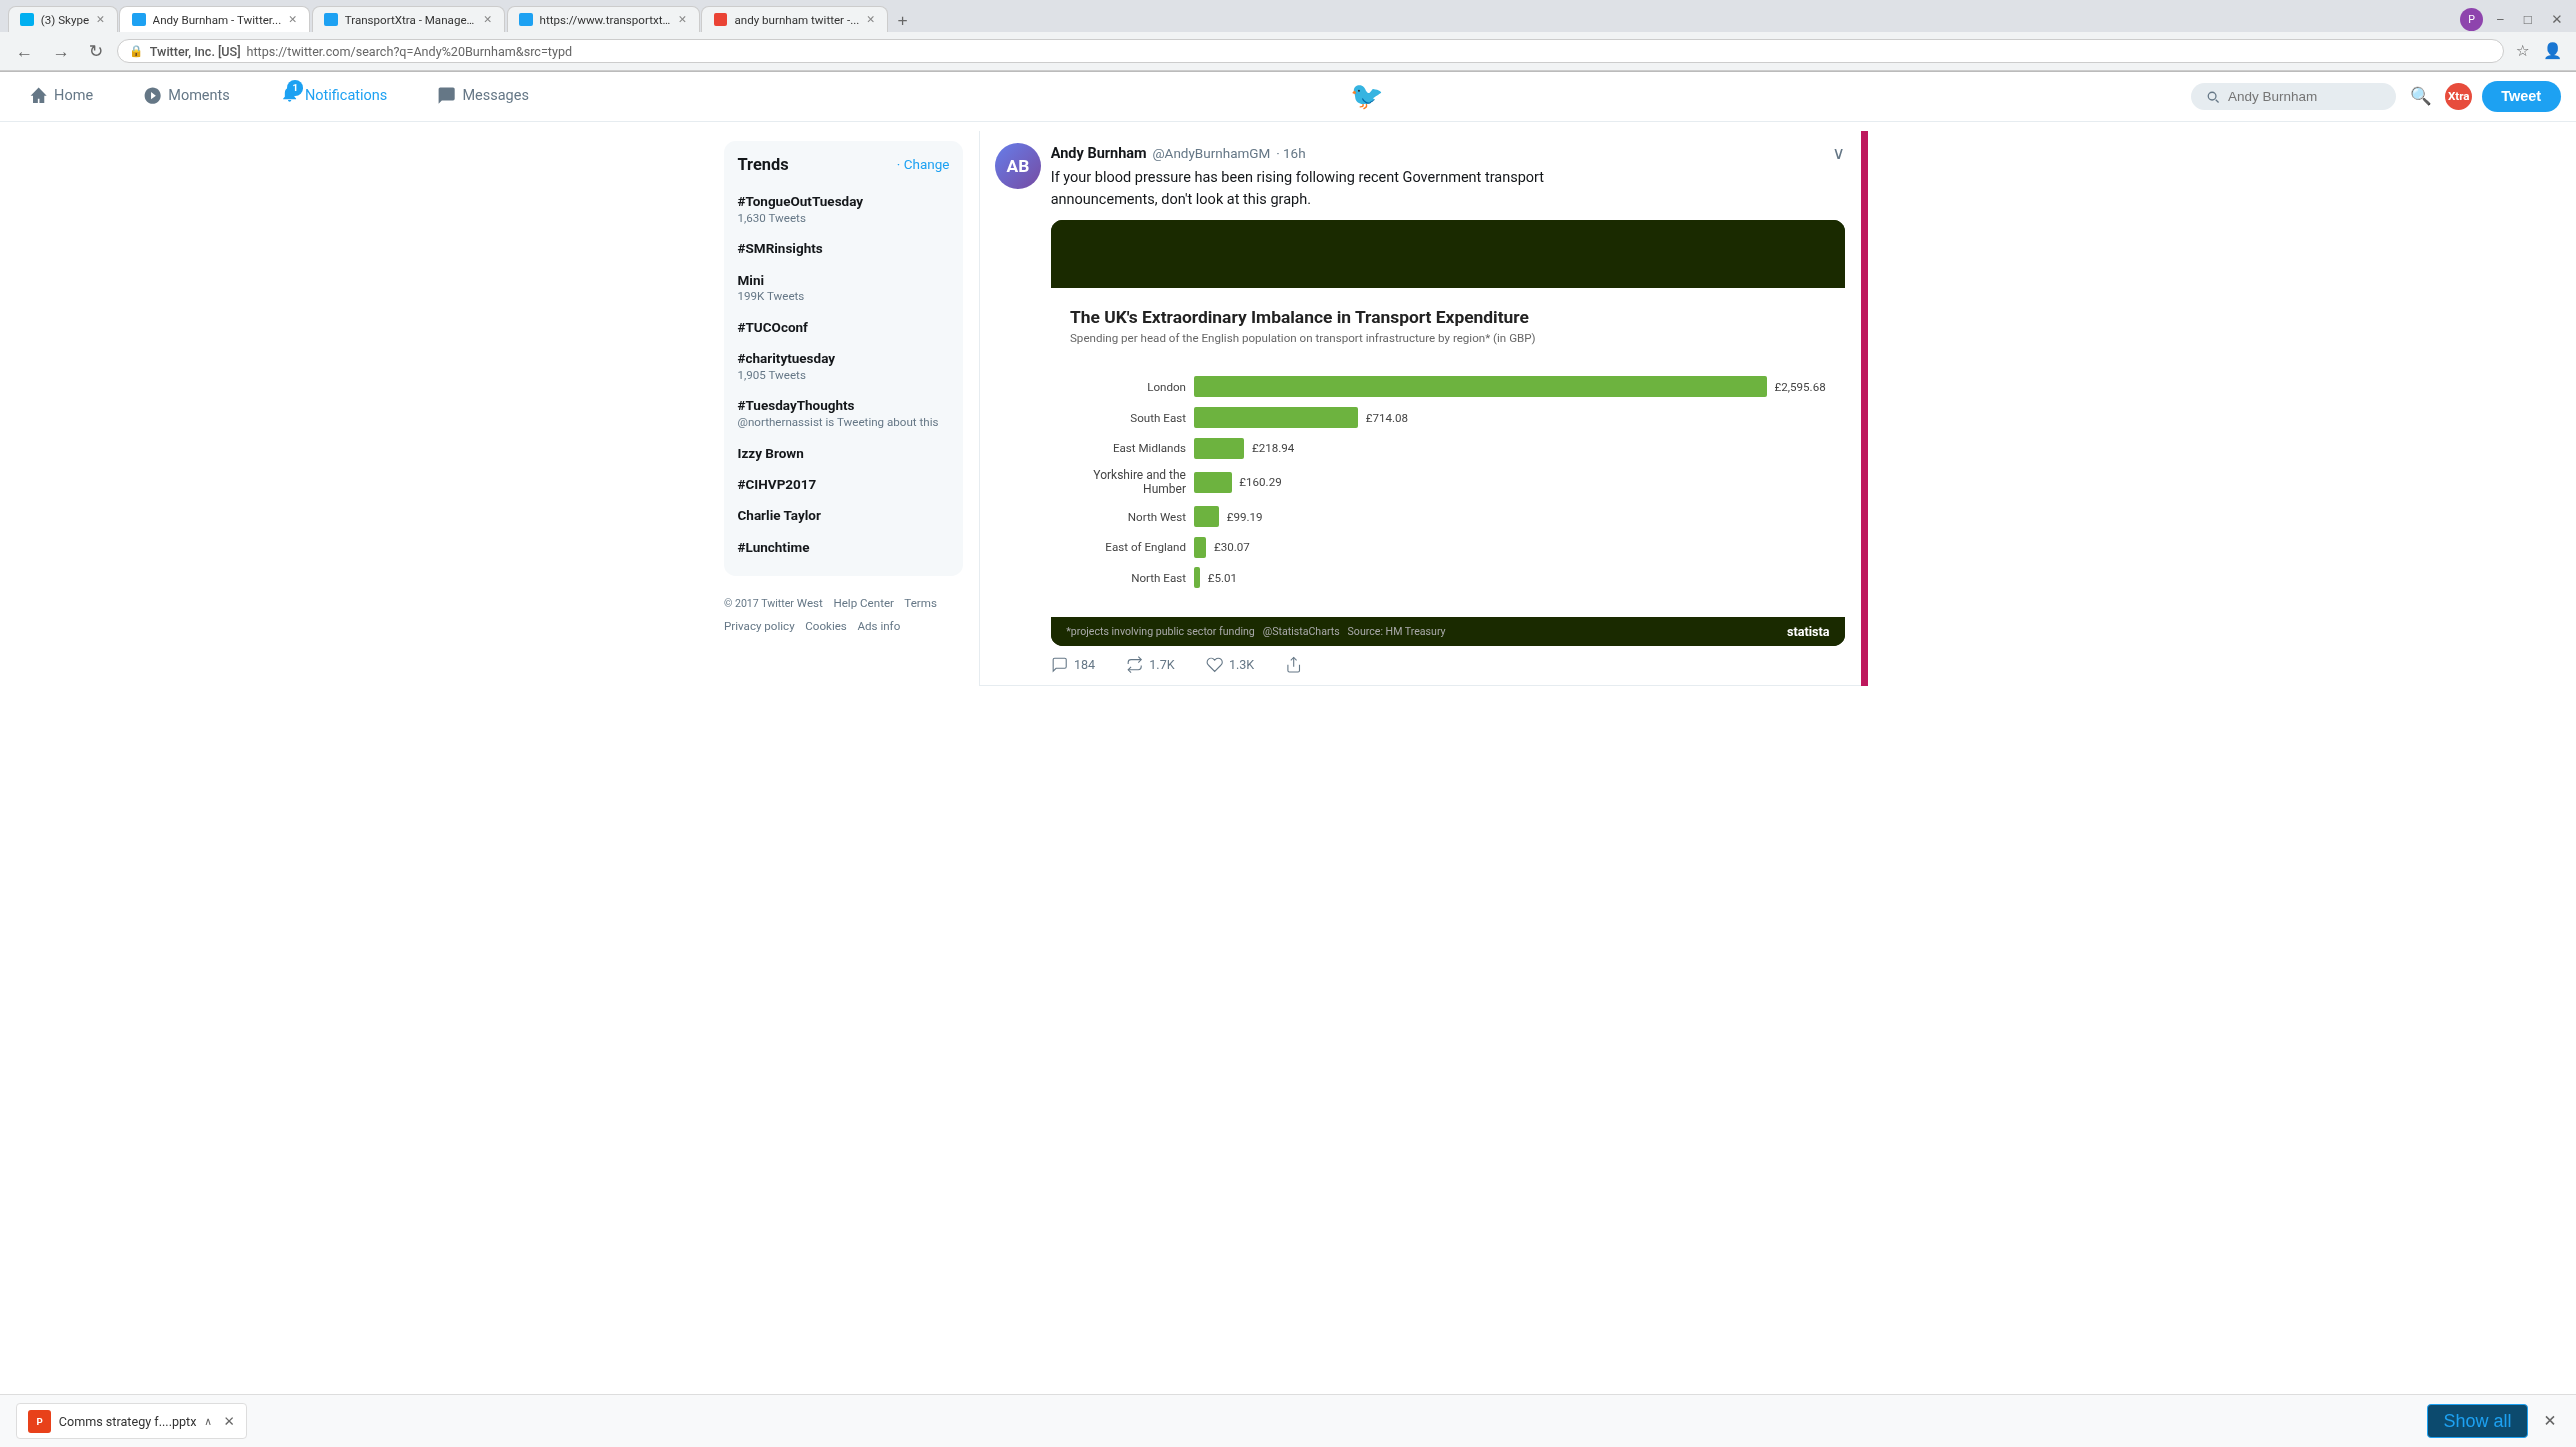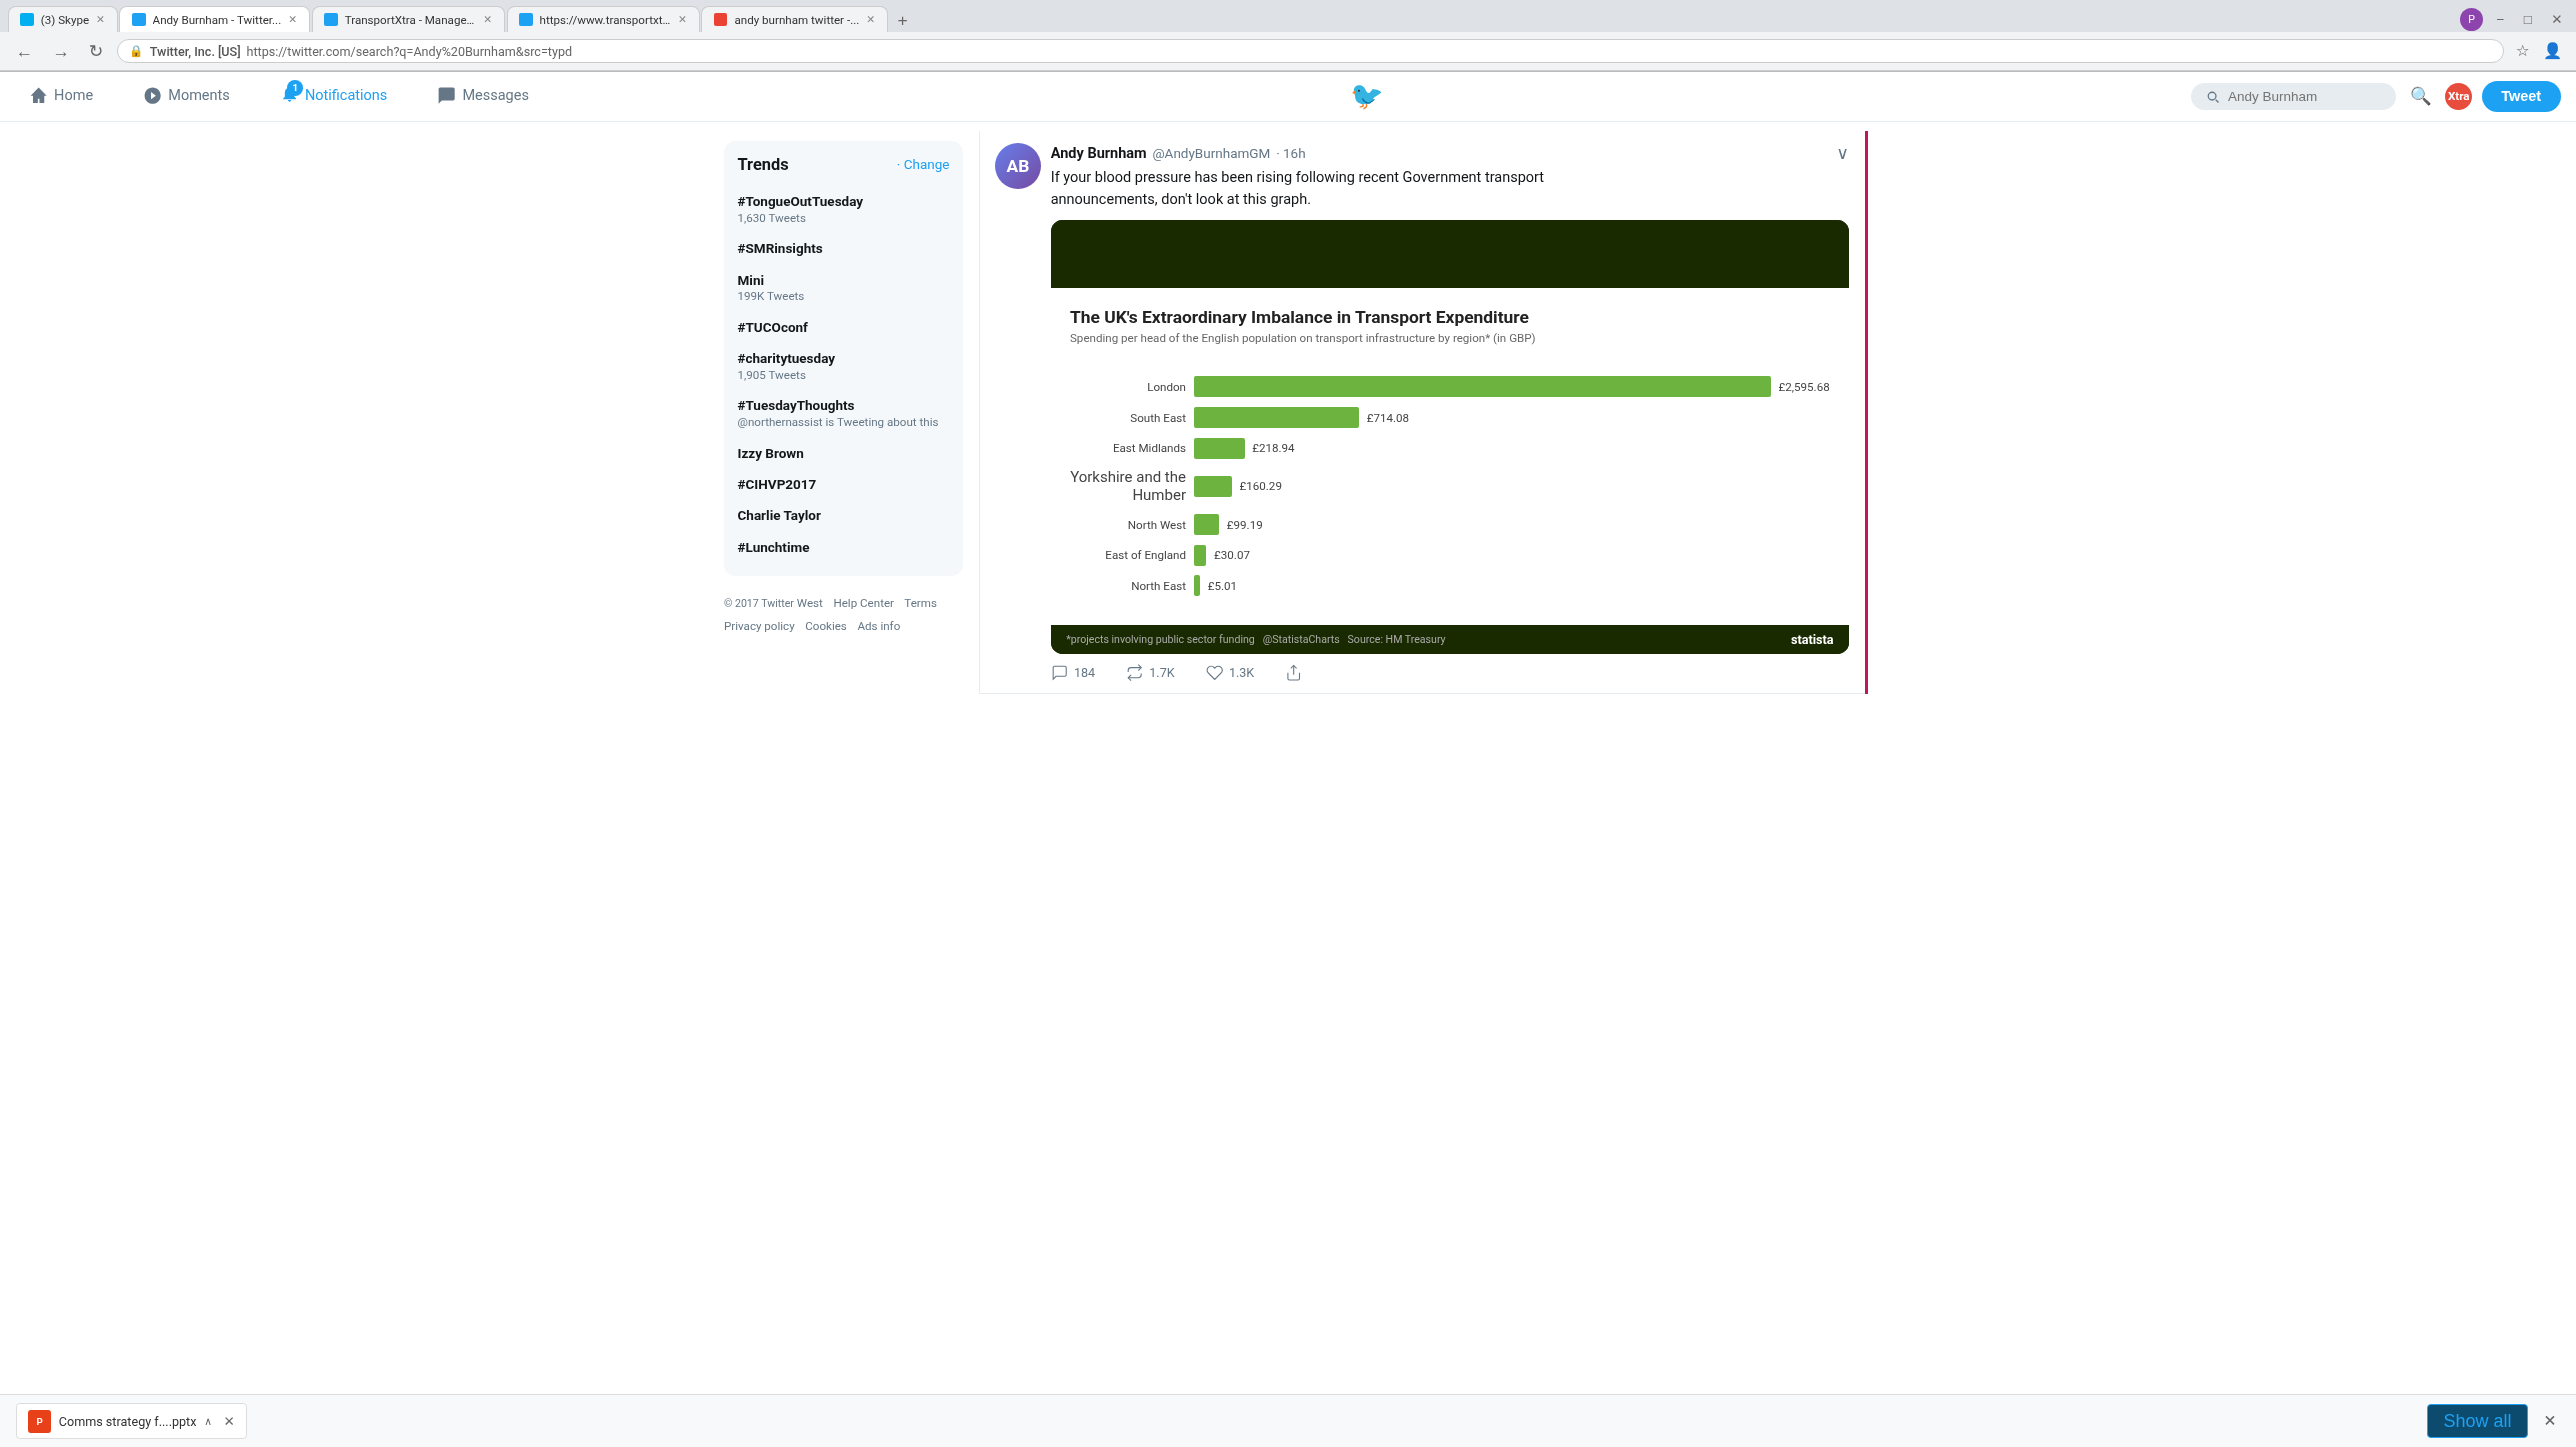--- a/index.html
+++ b/index.html
@@ -57,21 +57,21 @@
     .trend-item { padding: 7.7px 0; cursor: pointer; }
     .trend-name { font-size: 13.5px; font-weight: bold; color: #14171a; }
     .trend-count { font-size: 11.6px; color: #657786; margin-top: 1.9px; }
     .trend-desc { font-size: 11.6px; color: #657786; margin-top: 1.9px; }
 
     .footer-links { font-size: 11.6px; color: #657786; line-height: 2; }
     .footer-links a { color: #657786; text-decoration: none; margin-right: 7.7px; }
     .footer-copyright { font-size: 10.6px; color: #657786; margin-top: 5.8px; }
 
     
-    .feed { flex: 1; border-left: 1px solid #e6ecf0; border-right: 3px solid #be185d; background: #fff; }
+    .feed { flex: 1; border-left: 1px solid #e6ecf0; border-right: 7px solid #be185d; background: #fff; }
     .tweet { padding: 11.6px 15.5px; border-bottom: 1px solid #e6ecf0; display: flex; gap: 9.7px; }
     .tweet-avatar-placeholder { width: 46px; height: 46px; border-radius: 50%; background: linear-gradient(135deg, #667eea, #764ba2); flex-shrink: 0; display: flex; align-items: center; justify-content: center; color: white; font-size: 17.4px; font-weight: bold; }
     .tweet-content { flex: 1; }
     .tweet-header { display: flex; align-items: center; justify-content: space-between; margin-bottom: 3.9px; }
     .tweet-author { display: flex; align-items: center; gap: 5.8px; }
     .tweet-name { font-weight: bold; color: #14171a; font-size: 14.5px; }
     .tweet-handle { color: #657786; font-size: 13.5px; }
     .tweet-time { color: #657786; font-size: 13.5px; }
     .tweet-more { color: #657786; cursor: pointer; font-size: 17.4px; }
     .tweet-text { color: #14171a; font-size: 14.5px; line-height: 1.5; margin-bottom: 9.7px; }
@@ -313,21 +313,21 @@
                   </div>
                 </div>
                 <div class="chart-row">
                   <div class="chart-label">East Midlands</div>
                   <div class="chart-bar-wrap">
                     <div class="chart-bar" style="width:8%;"></div>
                     <span class="chart-value">£218.94</span>
                   </div>
                 </div>
                 <div class="chart-row">
-                  <div class="chart-label" style="font-size:15px;">Yorkshire and the Humber</div>
+                  <div class="chart-label" style="font-size:12px;">Yorkshire and the Humber</div>
                   <div class="chart-bar-wrap">
                     <div class="chart-bar" style="width:6%;"></div>
                     <span class="chart-value">£160.29</span>
                   </div>
                 </div>
                 <div class="chart-row">
                   <div class="chart-label">North West</div>
                   <div class="chart-bar-wrap">
                     <div class="chart-bar" style="width:4%;"></div>
                     <span class="chart-value">£99.19</span>

